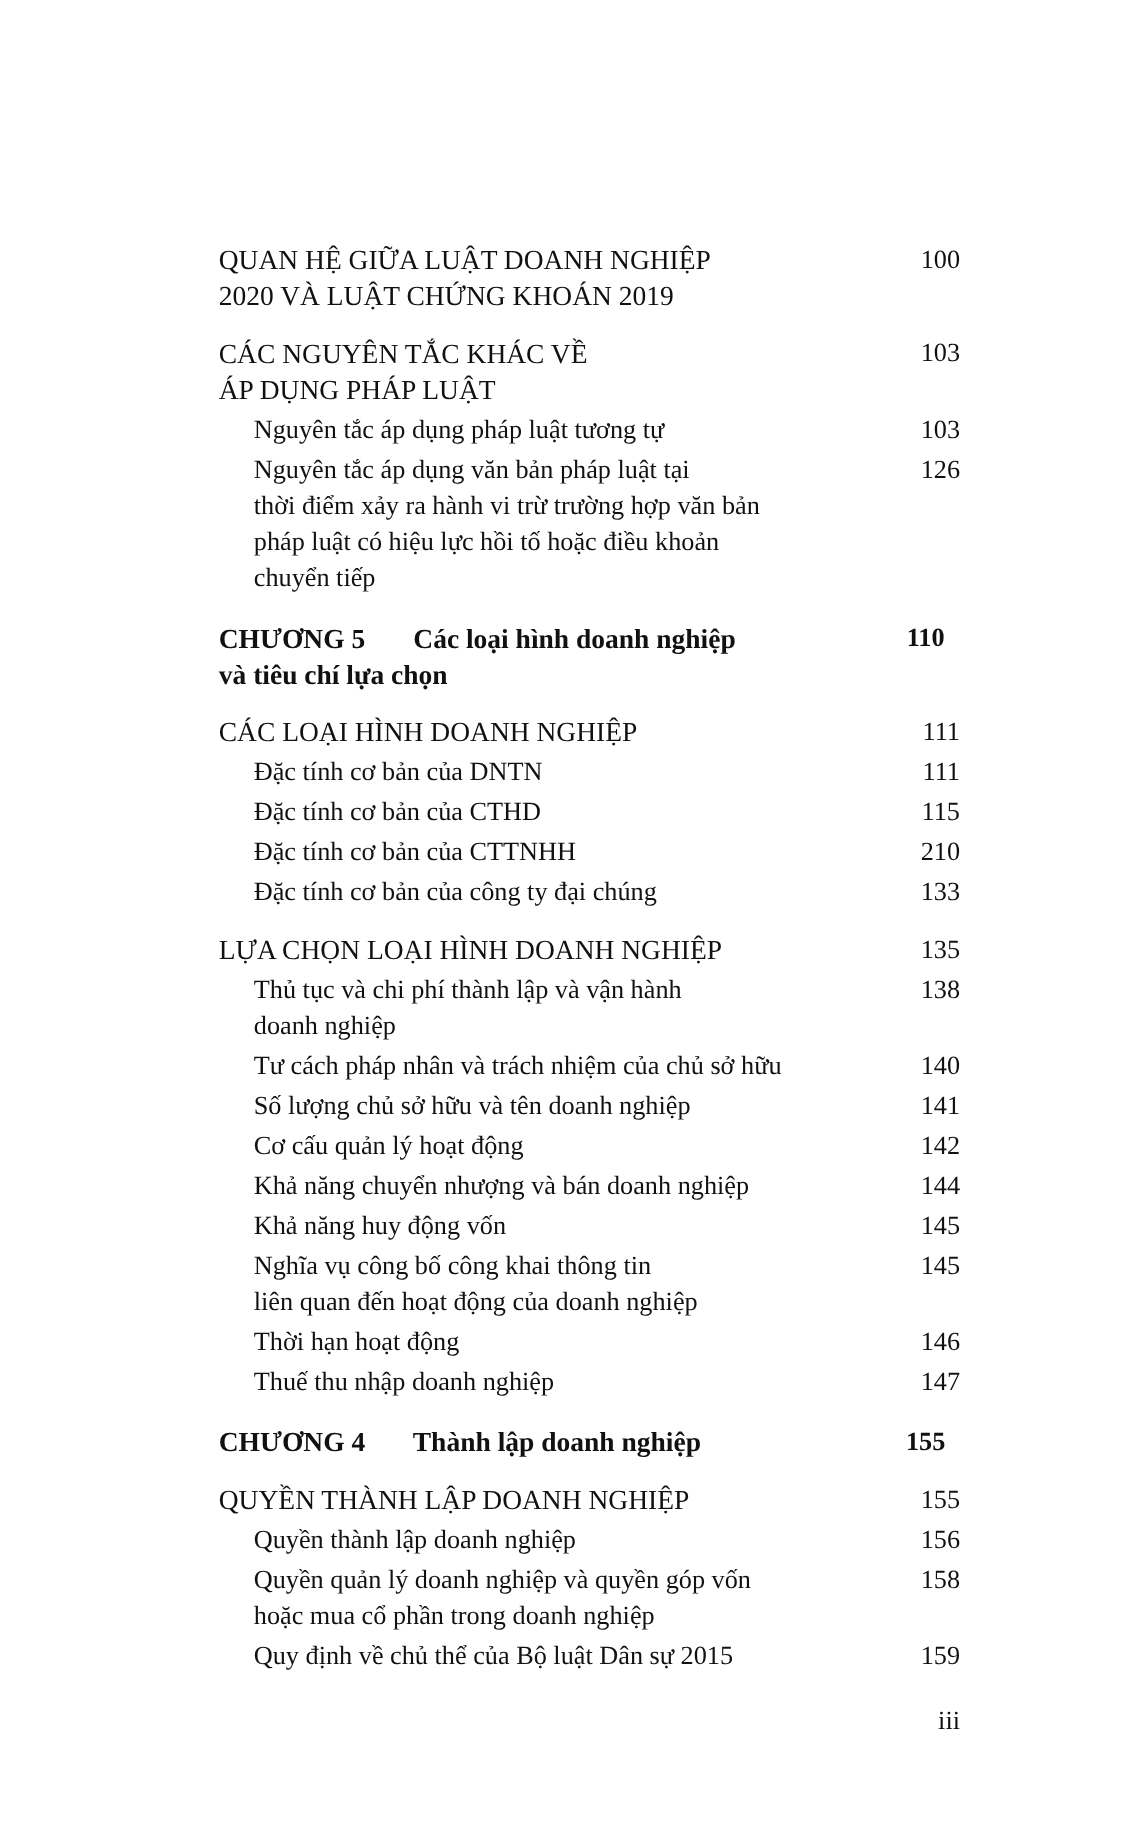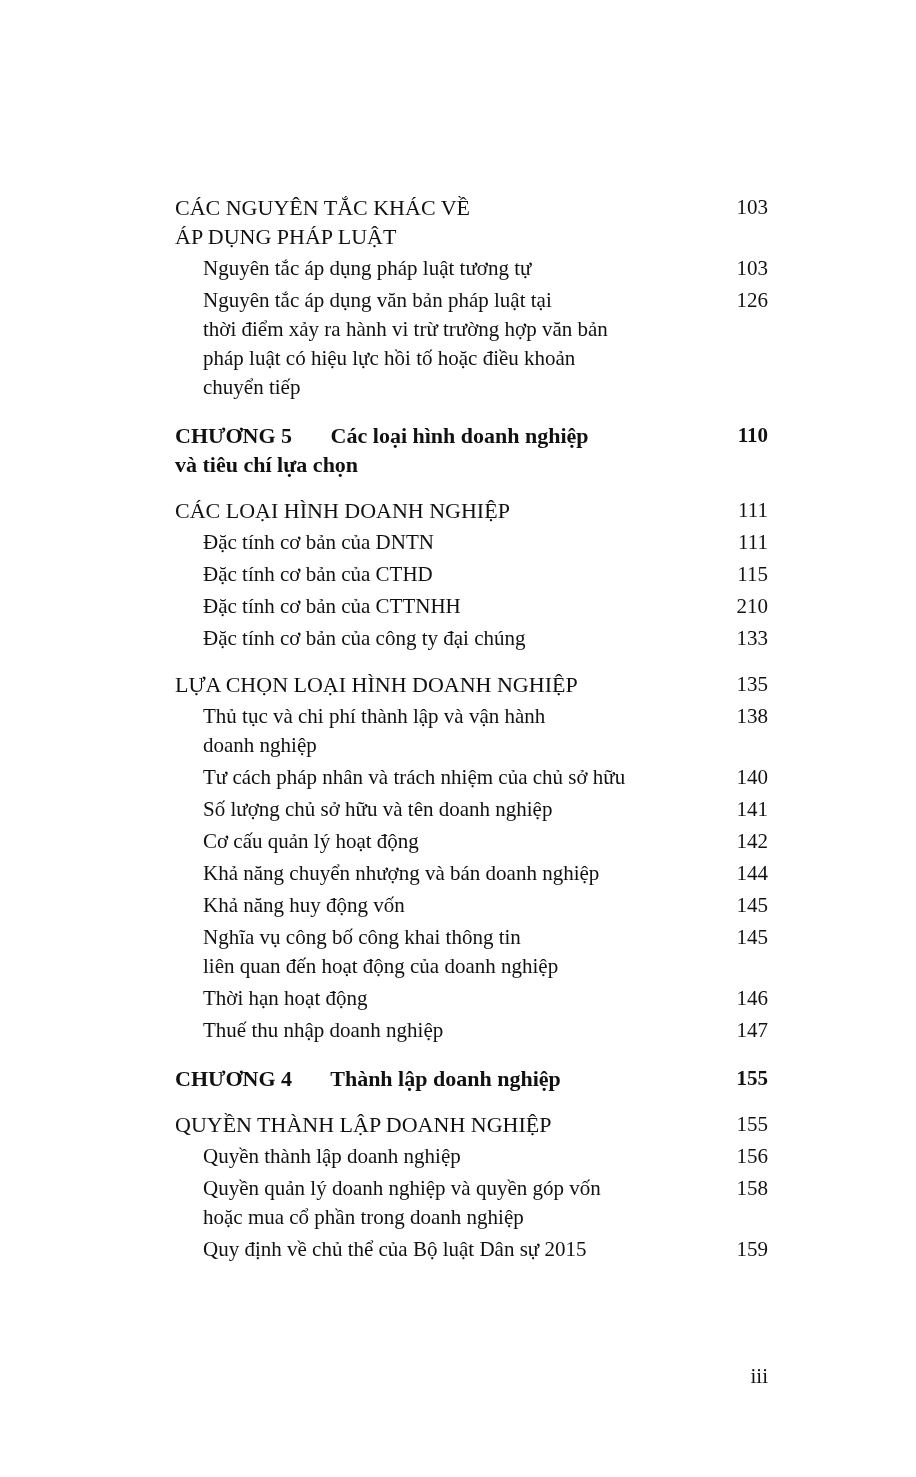--- a/index.html
+++ b/index.html
@@ -49,37 +49,43 @@
   }
   .pagenum {
     flex: 0 0 55px;
     width: 55px;
     text-align: right;
     font-size: 21px;
     line-height: 29px;
   }
   .entry.chapter .pagenum {
     font-weight: bold;
+    text-align: center;
   }
   .footer {
     position: absolute;
     left: 175px;
     top: 1362px;
     width: 593px;
     text-align: right;
     font-size: 21px;
     line-height: 29px;
   }
 </style>
 </head>
 <body>
 
 <div class="page">
 
   <main class="content">
+      <div class="entry h1">
+      <span class="title">QUAN HỆ GIỮA LUẬT DOANH NGHIỆP
+2020 VÀ LUẬT CHỨNG KHOÁN 2019</span>
+      <span class="pagenum">100</span>
+    </div>
       <div class="entry h1">
       <span class="title">CÁC NGUYÊN TẮC KHÁC VỀ
 ÁP DỤNG PHÁP LUẬT</span>
       <span class="pagenum">103</span>
     </div>
       <div class="entry sub">
       <span class="title">Nguyên tắc áp dụng pháp luật tương tự</span>
       <span class="pagenum">103</span>
     </div>
       <div class="entry sub">

